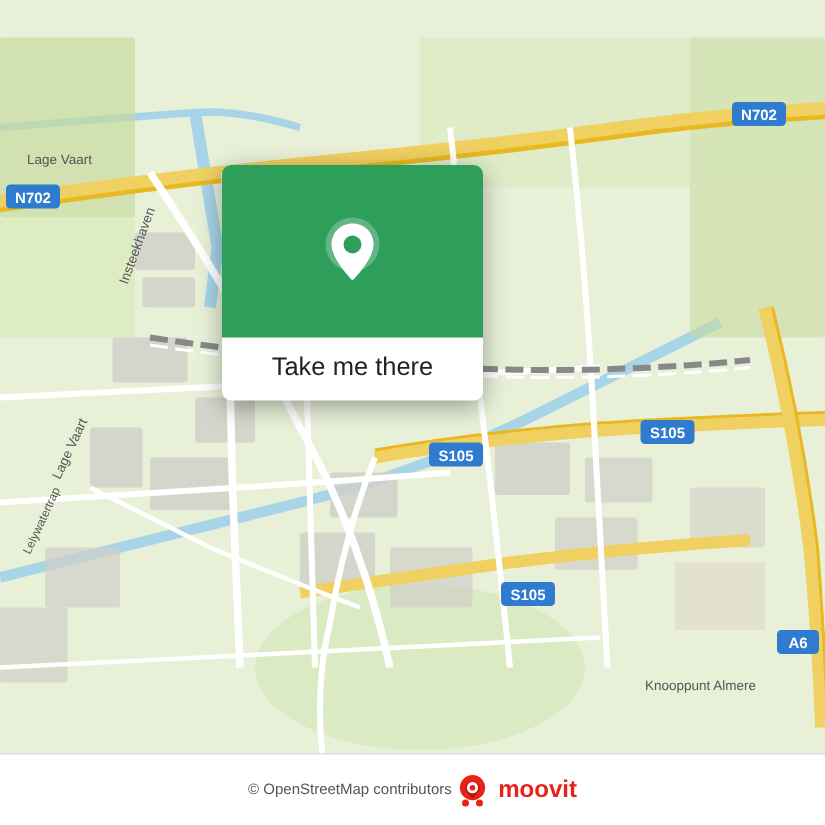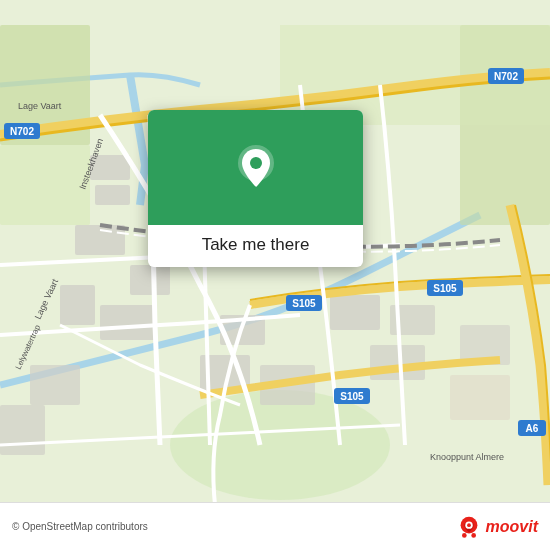--- a/index.html
+++ b/index.html
@@ -33,21 +33,21 @@
       top: 0; left: 0;
       width: 100%;
       height: 100%;
     }
 
     
     #popup-card {
       position: absolute;
       top: 110px;
       left: 148px;
-      width: 215px;
+      width: 174px;
       background: white;
       border-radius: 6px;
       box-shadow: 0 4px 16px rgba(0,0,0,0.35);
       overflow: hidden;
       z-index: 10;
     }
 
     #popup-green {
       background-color: #2e9e5b;
       height: 115px;
@@ -74,21 +74,21 @@
     #bottom-bar {
       position: absolute;
       bottom: 0;
       left: 0;
       right: 0;
       height: 48px;
       background: white;
       border-top: 1px solid #ddd;
       display: flex;
       align-items: center;
-      justify-content: space-between;
+      justify-content: center;
       padding: 0 12px;
       z-index: 20;
     }
 
     #attribution {
       font-size: 10px;
       color: #555;
     }
 
     #place-name {
@@ -105,21 +105,20 @@
 
     #moovit-icon {
       width: 28px;
       height: 28px;
     }
 
     #moovit-text {
       font-size: 16px;
       font-weight: 700;
       color: #e8211a;
-      font-style: italic;
     }
 
     #bottom-left {
       display: flex;
       flex-direction: column;
       gap: 1px;
     }
   </style>
 </head>
 <body>

